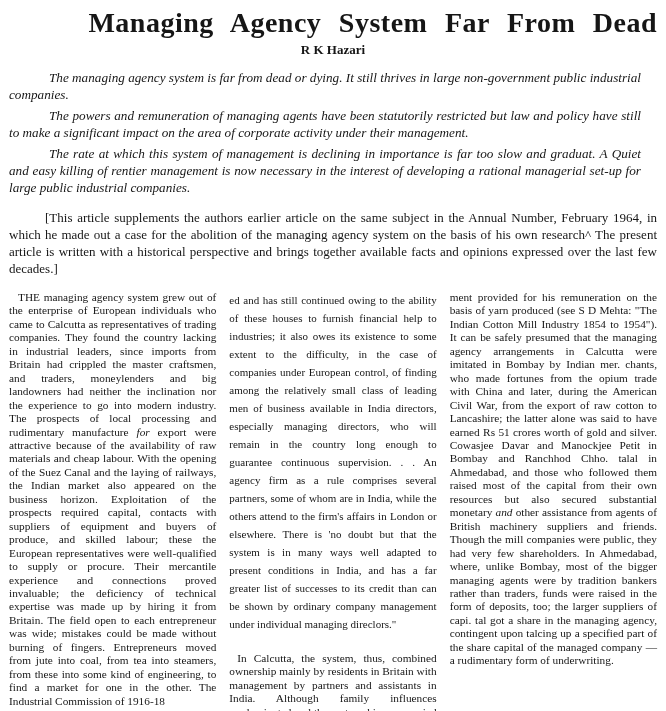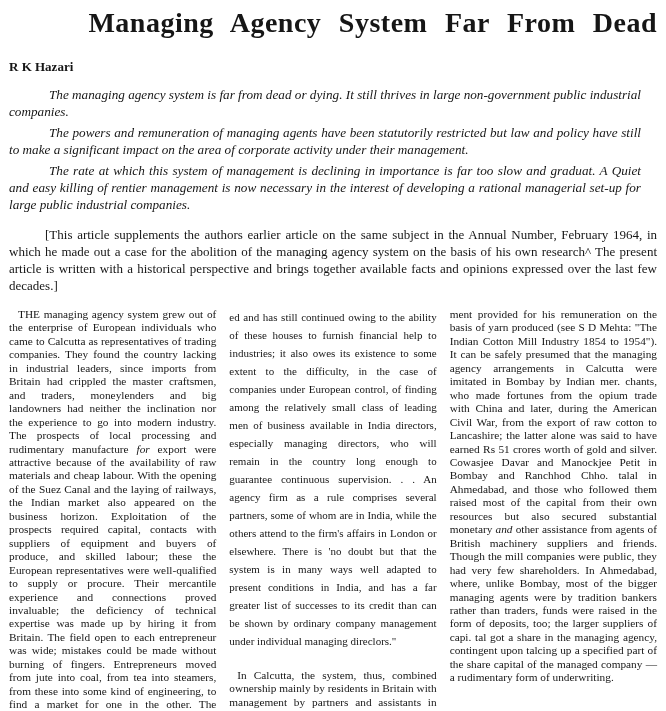--- a/index.html
+++ b/index.html
@@ -23,23 +23,24 @@
   .title {
     text-align: right;
     font-weight: 700;
     font-size: 28px;
     line-height: 32px;
     margin: 7px 0 0 0;
     word-spacing: 10px;
     letter-spacing: 0.5px;
   }
   .author {
+    text-align: center;
     font-weight: 700;
     font-size: 13px;
-    margin-top: 20px;
+    margin-top: 3px;
   }
   .abstract {
     margin-top: 11px;
   }
   .abstract p {
     font-style: italic;
     font-size: 13.2px;
     line-height: 17px;
     text-align: justify;
     text-indent: 40px;

